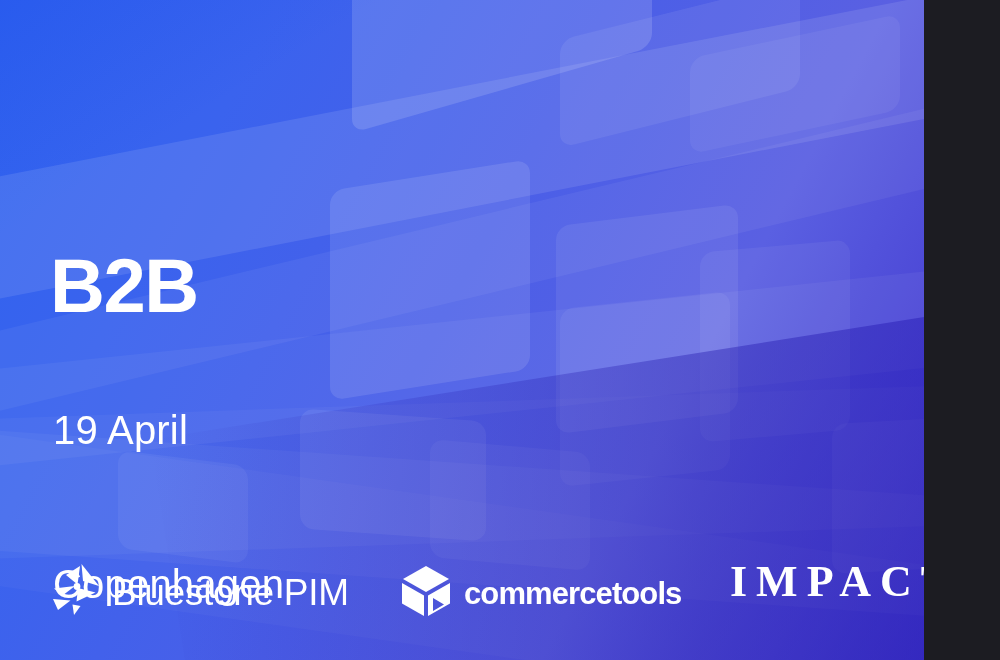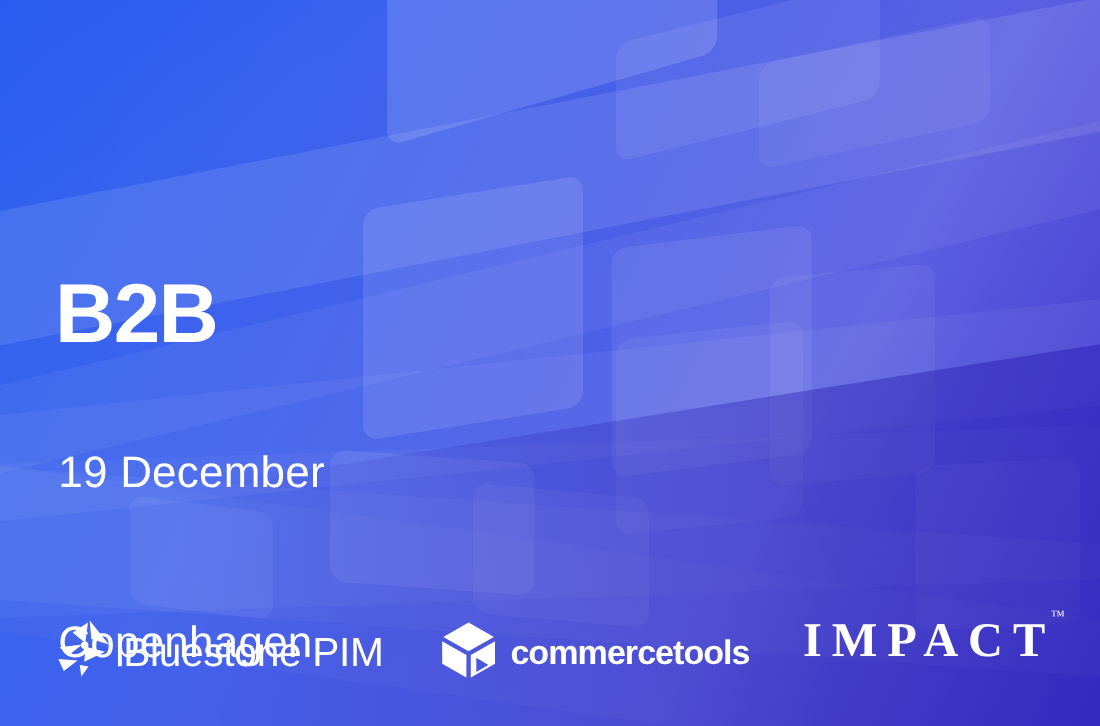--- a/index.html
+++ b/index.html
@@ -2,21 +2,21 @@
 <html><head>
 <meta charset="utf-8">
 <style>
   html, body {
     margin: 0;
     padding: 0;
     background: #1c1c22;
   }
   #banner {
     position: relative;
-    width: 1000px;
+    width: 924px;
     height: 660px;
     overflow: hidden;
     font-family: "Liberation Sans", sans-serif;
     background: linear-gradient(118deg,
       #2f63ef 0%,
       #3a63ee 22%,
       #4a5fe8 48%,
       #5a60e2 70%,
       #4a44d4 88%,
       #3a2fc8 100%);
@@ -226,21 +226,21 @@
     <div class="card softer c11"></div>
 
     <div class="wedge"></div>
   </div>
 
   <div class="headline">
     <div>B2B</div>
   </div>
 
   <div class="subhead">
-    <div>19 December</div>
+    <div>19 April</div>
     <div>Copenhagen</div>
   </div>
 
   <div class="logos">
 
     <div class="logo logo-ct">
       <span>
         <svg width="52" height="54" viewBox="0 0 52 54" aria-hidden="true">
           <g fill="#ffffff">
             <path d="M26 2 L49 15 L26 28 L3 15 Z"></path>

